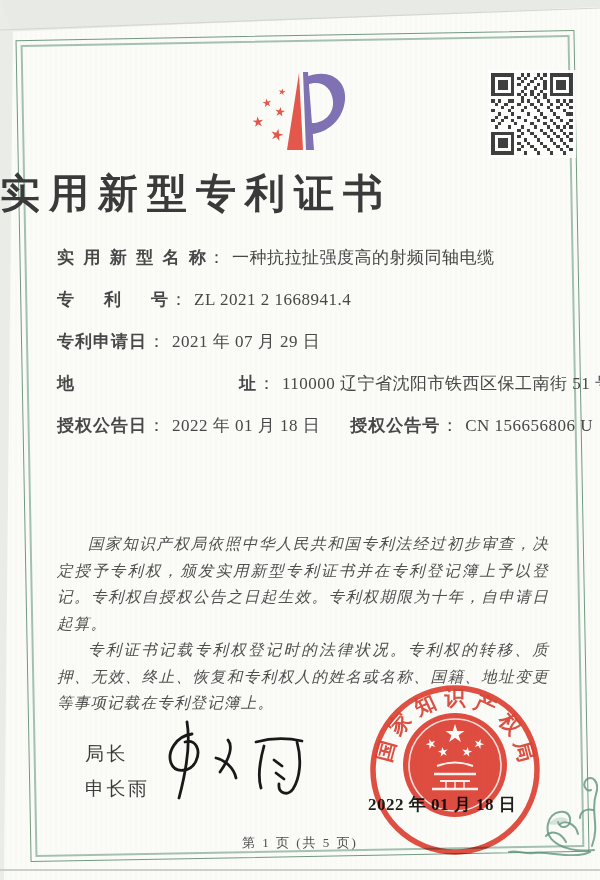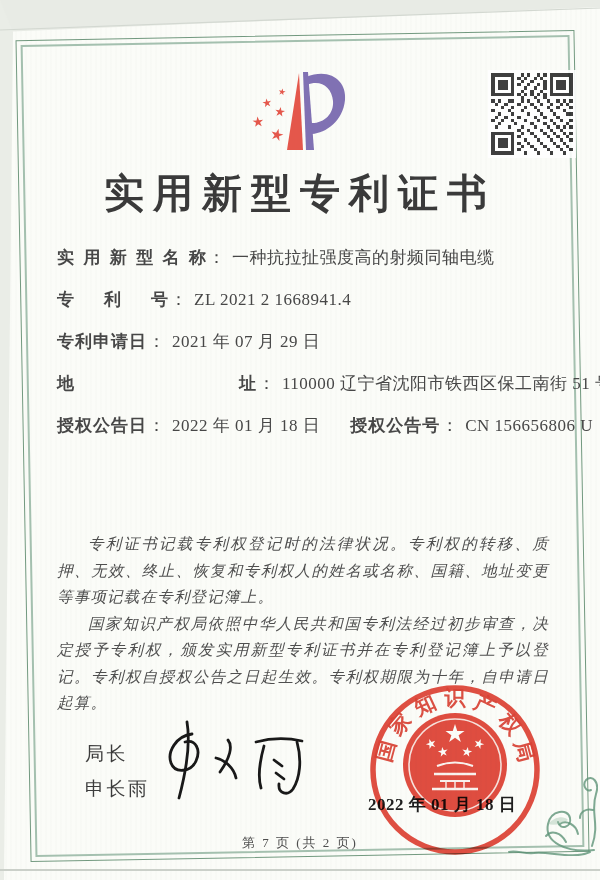--- a/index.html
+++ b/index.html
@@ -13,21 +13,21 @@
   .scan-edge { position:absolute; left:0; top:0; z-index:0; }
   .frame {
     position:absolute; left:28px; top:40px; width:545px; height:808px;
     border:2px solid #a4c0af; outline:1px solid #72997f; outline-offset:4px;
     transform:rotate(-1.05deg); z-index:1; pointer-events:none;
   }
   .certno { position:absolute; left:40px; top:74px; font-size:15.5px; color:#4a4a4a; letter-spacing:4.5px; z-index:2; white-space:nowrap; }
   .certno .num { letter-spacing:1.5px; }
   .logo { position:absolute; left:246px; top:62px; z-index:2; }
   .qr { position:absolute; left:488px; top:70px; z-index:2; opacity:.88; }
-  .title { position:absolute; left:0; right:0; top:166px; text-align:center; font-size:40px; font-weight:600; letter-spacing:9px; color:#3a3a3a; z-index:2; }
+  .title { position:absolute; left:0; right:0; top:166px; text-align:left; font-size:40px; font-weight:600; letter-spacing:9px; color:#3a3a3a; z-index:2; }
   .fields { position:absolute; left:57px; top:246px; right:28px; z-index:2; }
   .frow { height:42px; font-size:17px; white-space:nowrap; color:#474747; }
   .flabel { display:inline-block; text-align:justify; text-align-last:justify; letter-spacing:1px; vertical-align:bottom;font-weight:bold; }
   .w150 { width:150px; } .w112 { width:112px; } .w134 { width:134px; } .w200 { width:200px; }
   .fcolon { display:inline-block; margin:0 7px 0 1px; }
   .fvalue { letter-spacing:.5px;text-align:right; }
   .pair2 { margin-left:30px; }
   .body-text { position:absolute; left:57px; top:531px; width:492px; z-index:2;
     font-size:15.5px; line-height:26.5px; letter-spacing:1.2px; color:#4f4f4f;
     font-style:italic; text-align:justify; }
@@ -103,22 +103,22 @@
     </div>
     <div class="frow">
       <span class="flabel w200">地址</span><span class="fcolon">：</span><span class="fvalue">110000 辽宁省沈阳市铁西区保工南街 51 号</span>
     </div>
     <div class="frow">
       <span class="flabel">授权公告日</span><span class="fcolon">：</span><span class="fvalue">2022 年 01 月 18 日</span><span class="pair2"><span class="flabel">授权公告号</span><span class="fcolon">：</span><span class="fvalue">CN 156656806 U</span></span>
     </div>
   </div>
 
   <div class="body-text">
+    <p>国家知识产权局依照中华人民共和国专利法经过初步审查，决定授予专利权，颁发实用新型专利证书并在专利登记簿上予以登记。专利权自授权公告之日起生效。专利权期限为十年，自申请日起算。</p>
     <p>专利证书记载专利权登记时的法律状况。专利权的转移、质押、无效、终止、恢复和专利权人的姓名或名称、国籍、地址变更等事项记载在专利登记簿上。</p>
-    <p>国家知识产权局依照中华人民共和国专利法经过初步审查，决定授予专利权，颁发实用新型专利证书并在专利登记簿上予以登记。专利权自授权公告之日起生效。专利权期限为十年，自申请日起算。</p>
   </div>
 
   <div class="director">
     <div>局长</div>
     <div>申长雨</div>
   </div>
 
   <svg class="signature" width="175" height="88" viewBox="0 0 175 88">
     <g fill="none" stroke="#191919" stroke-width="2.8" stroke-linecap="round">
       <path d="M36,16 C20,18 11,34 15,45 C19,56 35,54 40,43 C45,32 40,21 29,24"></path>
@@ -169,15 +169,15 @@
     <span class="seal-char sc1">家</span>
     <span class="seal-char sc2">知</span>
     <span class="seal-char sc3">识</span>
     <span class="seal-char sc4">产</span>
     <span class="seal-char sc5">权</span>
     <span class="seal-char sc6">局</span>
   </div>
 
   <div class="seal-date">2022 年 01 月 18 日</div>
 
-  <div class="footer">第 7 页 (共 2 页)</div>
+  <div class="footer">第 1 页 (共 5 页)</div>
 
 </div>
 
 </body></html>

